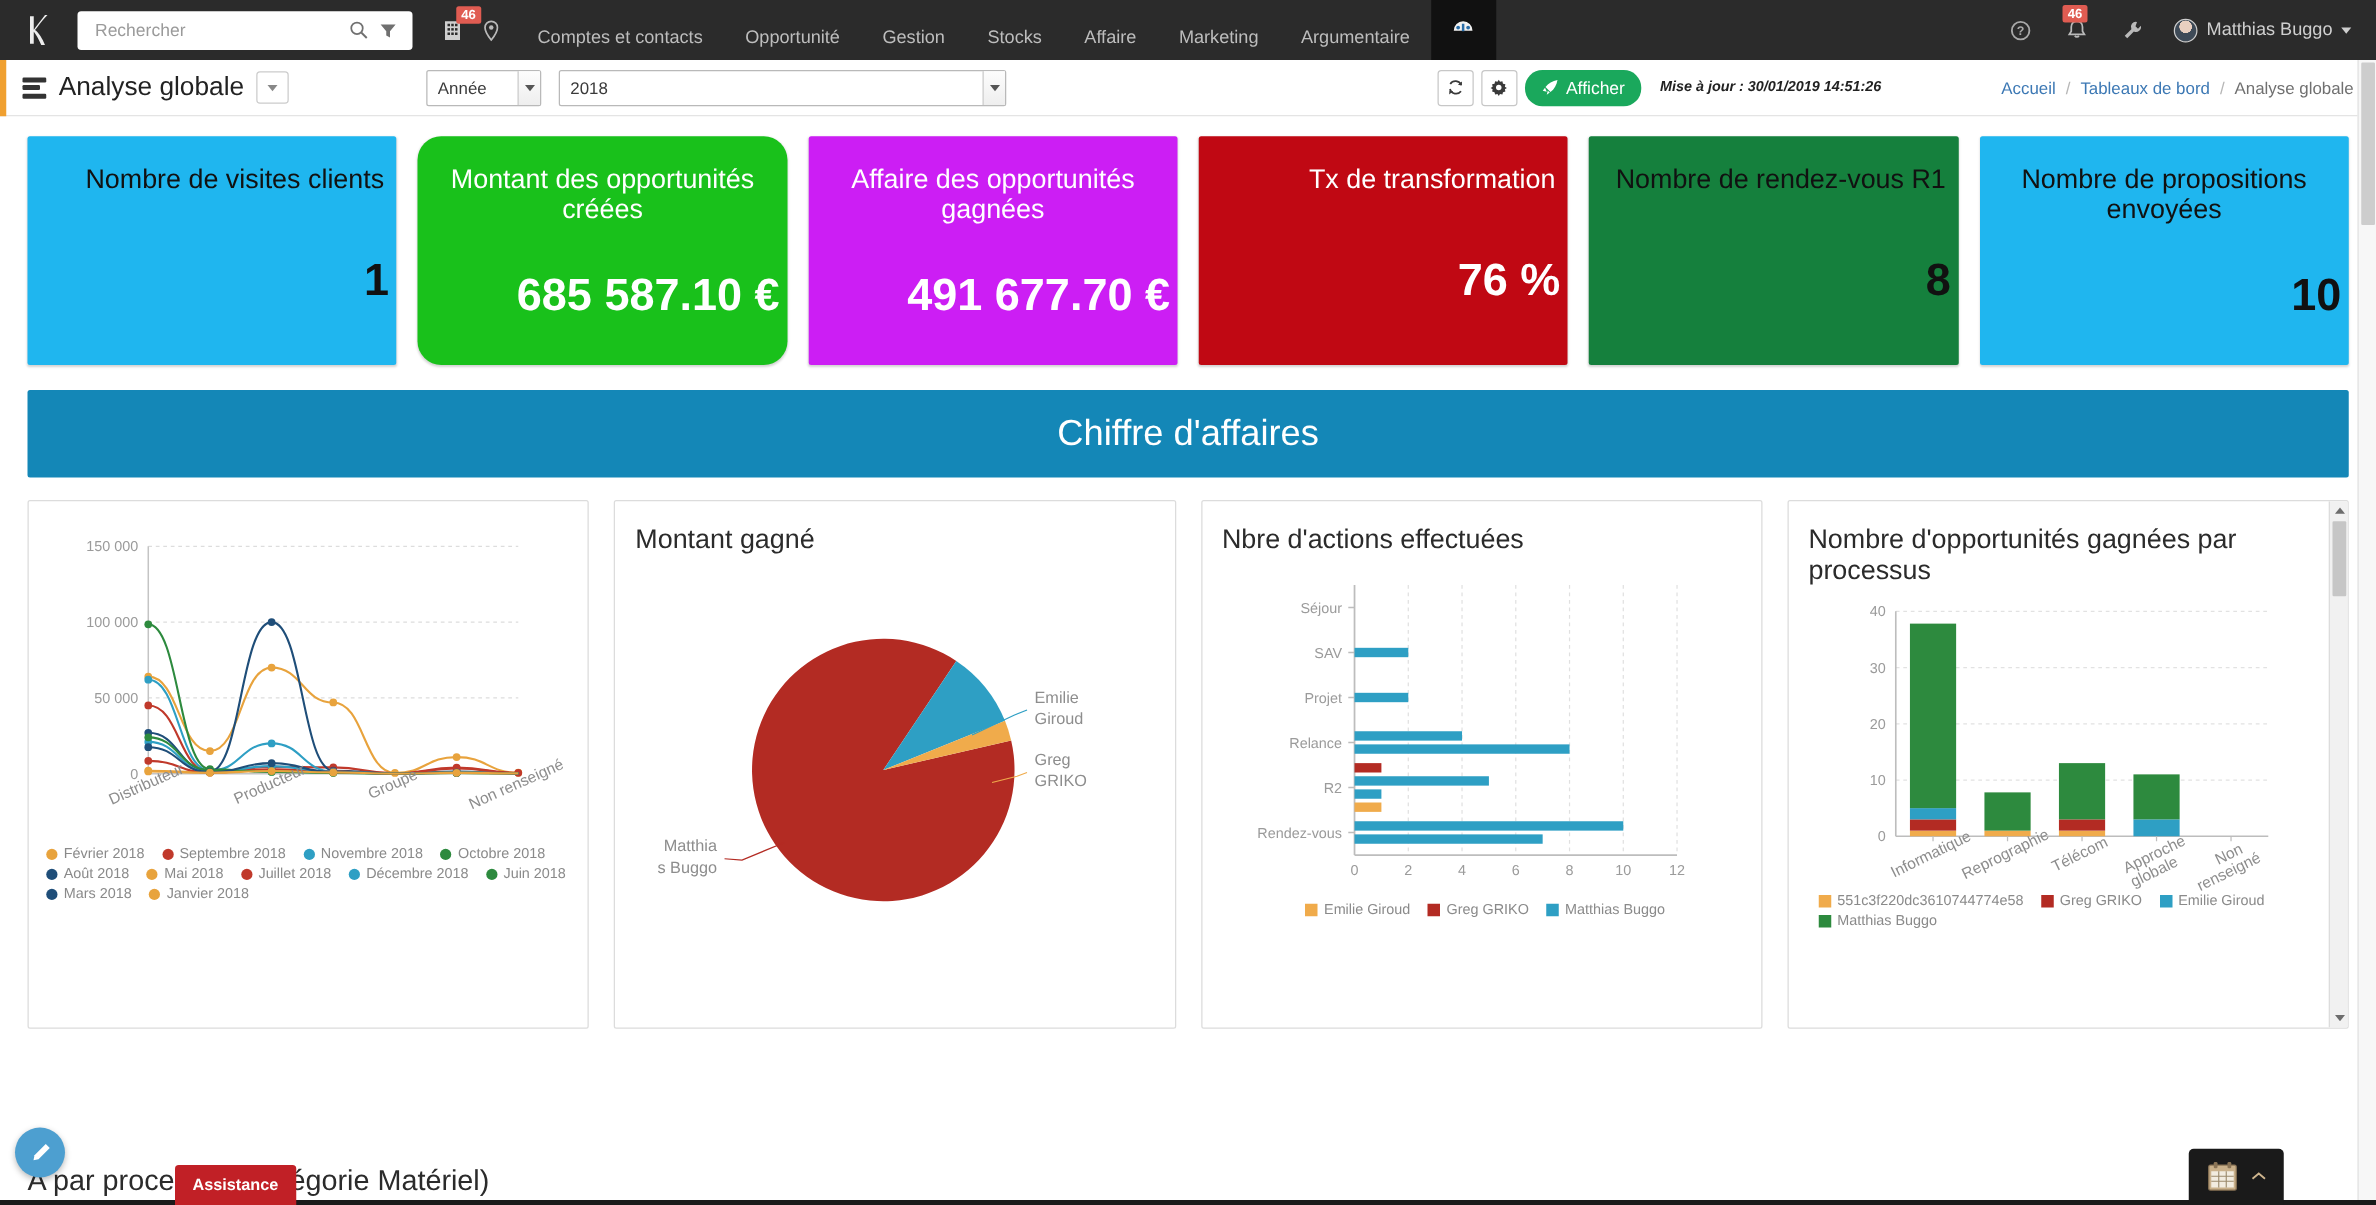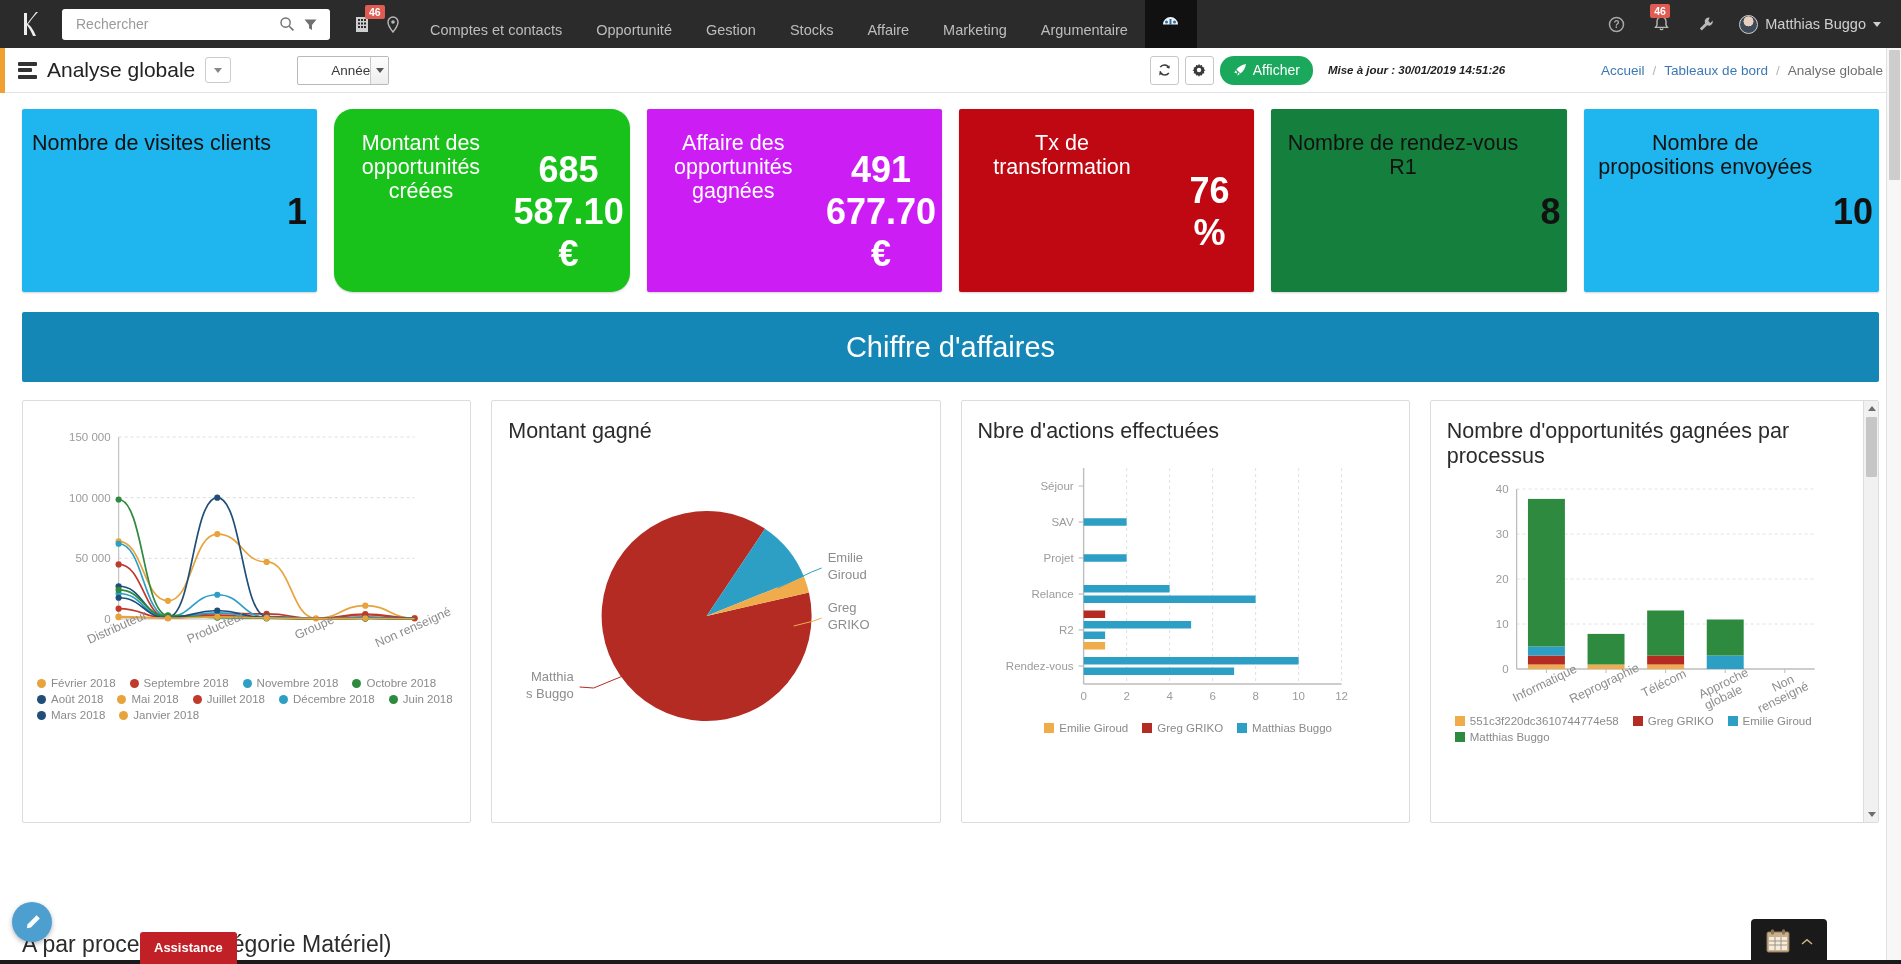--- a/index.html
+++ b/index.html
@@ -69,21 +69,21 @@
   .title-icon i { display:block; width:19px; height:4px; background:#333; border-radius:1px; }
   .title-icon i:nth-child(2){ width:14px; }
   .title-icon i:nth-child(3){ width:19px; }
   .page-title { font-size:21px; color:#222; font-weight:400; white-space:nowrap; }
   .title-dd {
     width:26px; height:26px; border:1px solid #ccc; background:#fff; border-radius:3px;
     display:flex; align-items:center; justify-content:center; cursor:pointer;
   }
   .title-dd .caret-d { border-top-color:#888; }
 
-  .filters { display:flex; align-items:center; gap:14px; margin-left:66px;text-align:right; }
+  .filters { display:flex; align-items:center; gap:14px; margin-left:110px; }
   .sel {
     height:29px; border:1px solid #b9b9b9; border-radius:2px; background:#fff;
     display:flex; align-items:center; font-size:13.5px; color:#3a3a3a; cursor:pointer;
     position:relative; padding-left:8px;
   }
   .sel .sel-val { flex:1; white-space:nowrap; overflow:hidden; }
   .sel .sel-arrow {
     width:18px; height:27px; border-left:1px solid #c9c9c9; background:linear-gradient(#fdfdfd,#eeeeee);
     display:flex; align-items:center; justify-content:center;
   }
@@ -102,22 +102,22 @@
   }
   .maj { font-size:11.5px; font-style:italic; font-weight:bold; color:#222; margin-left:9px; white-space:nowrap; }
   .breadcrumb { display:flex; align-items:center; gap:8px; font-size:13.5px; white-space:nowrap; }
   .breadcrumb a { color:#3c78b4; text-decoration:none; cursor:pointer; }
   .breadcrumb .sep { color:#b6b6b6; }
   .breadcrumb .cur { color:#707070; }
 
   
   .kpis { display:flex; gap:17px; padding: 16px 22px 0 22px; }
   .kpi {
-    flex:1; height:183px; border-radius:2px; display:flex; 
-    align-items:flex-start; justify-content:flex-start; padding-top:22px;
+    flex:1; height:183px; border-radius:2px; display:flex; flex-direction:column;
+    align-items:flex-end; justify-content:flex-start; padding-top:22px;
     box-shadow: 0 1px 2px rgba(0,0,0,.18);
   }
   .kpi-title { font-size:21.5px; line-height:1.12; text-align:center; padding:0 10px; }
   .kpi-value { font-size:36px; font-weight:bold; margin-top:auto; margin-bottom:auto; text-align:center; padding:0 6px; }
   .kpi.dark .kpi-title, .kpi.dark .kpi-value { color:#111; }
   .kpi.light .kpi-title, .kpi.light .kpi-value { color:#fff; }
 
   
   .banner {
     margin: 20px 22px 0 22px; height: 70px; background:#1487b7; border-radius:2px;
@@ -292,20 +292,26 @@
         </span>
       <span class="page-title">Analyse globale</span>
       <span class="title-dd">
           <span class="caret-d"></span>
         </span>
     </div>
 
     <div class="filters">
       <div class="sel sel-period">
         <span class="sel-val">Année</span>
+        <span class="sel-arrow">
+            <span class="caret-d"></span>
+          </span>
+      </div>
+      <div class="sel sel-year">
+        <span class="sel-val">2018</span>
         <span class="sel-arrow">
             <span class="caret-d"></span>
           </span>
       </div>
     </div>
 
     <div class="actions">
       <div class="btn-sq">
         <svg width="15" height="15" viewBox="0 0 15 15">
             <path d="M12 5 A5 5 0 0 0 3.2 4.2" fill="none" stroke="#3a3a3a" stroke-width="1.4"></path>

